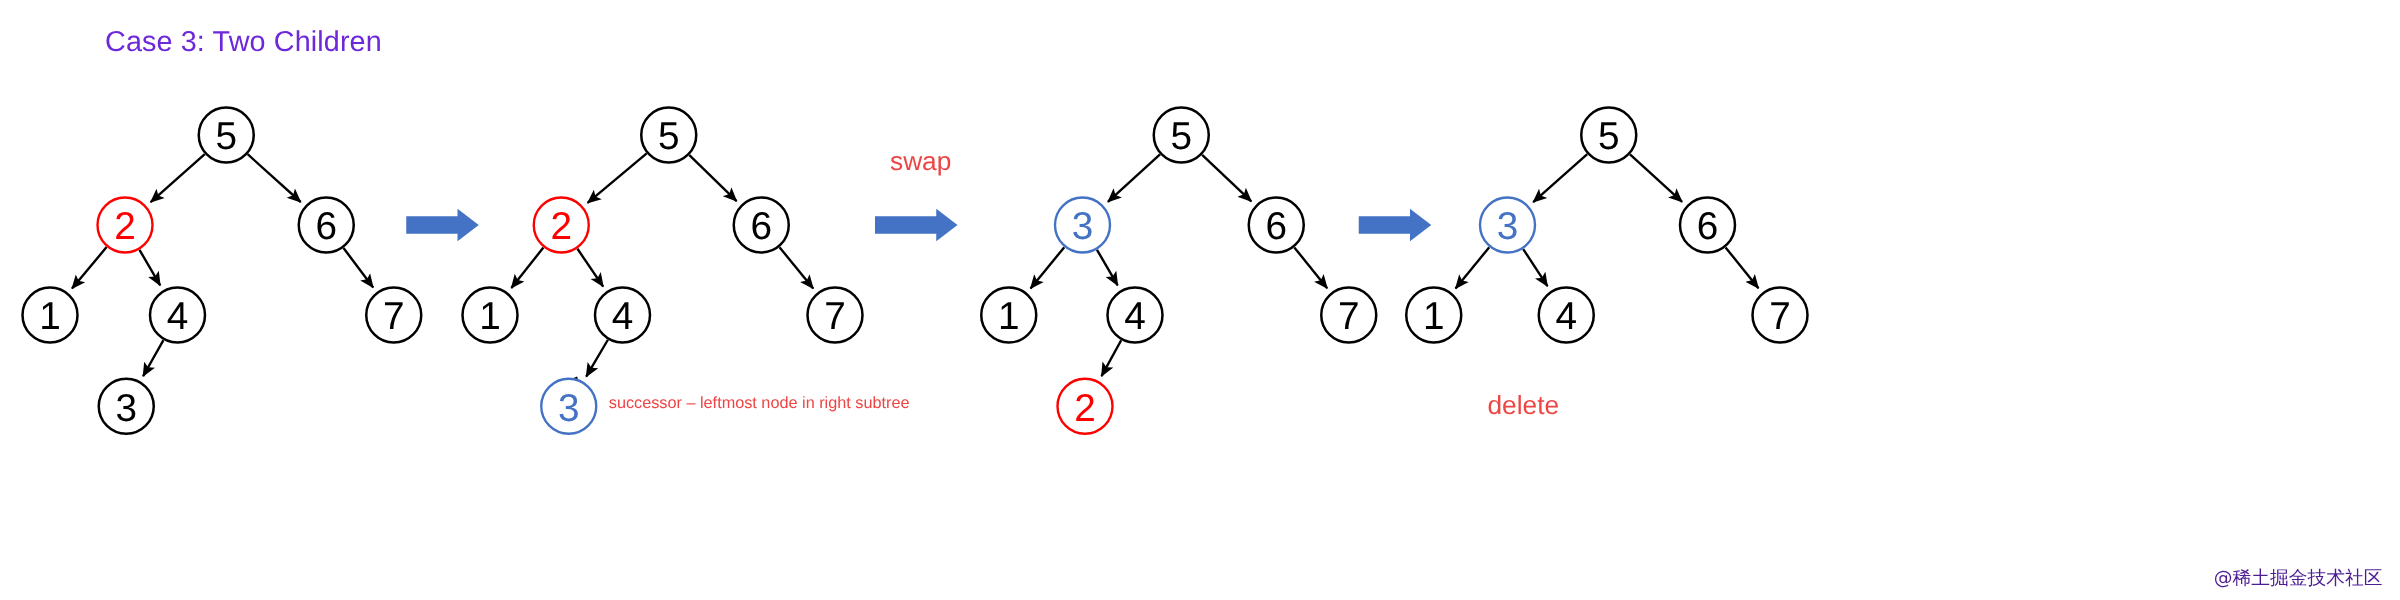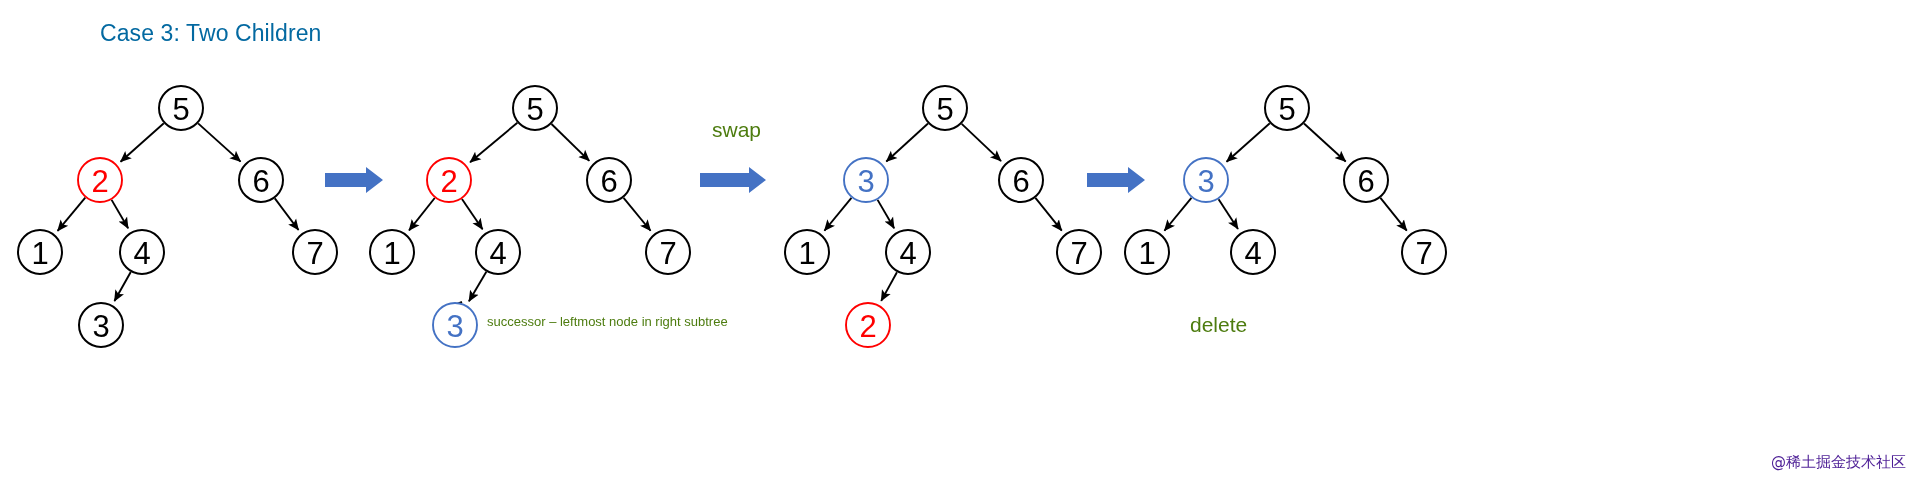--- a/index.html
+++ b/index.html
@@ -1,23 +1,23 @@
 <!DOCTYPE html>
 <html><head>
 <meta charset="utf-8">
 <style>
   html,body{margin:0;padding:0;background:#ffffff;}
   body{width:1920px;height:480px;overflow:hidden;
        font-family:"Liberation Sans","DejaVu Sans",sans-serif;color:#000;}
   #stage{position:relative;width:1920px;height:480px;background:#fff;}
-  #title{position:absolute;left:100px;top:20px;font-size:23px;color:#0369a1;letter-spacing:.1px;}
+  #title{position:absolute;left:84px;top:20px;font-size:23px;color:#6d28d9;letter-spacing:.1px;}
   svg{position:absolute;left:0;top:0;width:1920px;height:480px;}
   .node-text{font-family:"Liberation Sans","DejaVu Sans",sans-serif;
              font-size:31px;text-anchor:middle;dominant-baseline:central;}
-  .lbl{position:absolute;font-size:21px;color:#4d7c0f;white-space:nowrap;}
+  .lbl{position:absolute;font-size:21px;color:#ef4444;white-space:nowrap;}
   #swap-label{left:712px;top:118px;}
   #delete-label{left:1190px;top:313px;}
   #successor-label{left:487px;top:314px;font-size:13px;text-align:right;}
   #watermark{position:absolute;right:14px;bottom:8px;font-size:15px;color:#4c1d95;
              font-family:"DejaVu Sans",sans-serif;white-space:nowrap;}
 </style>
 </head>
 <body>
 
 <div id="stage">

